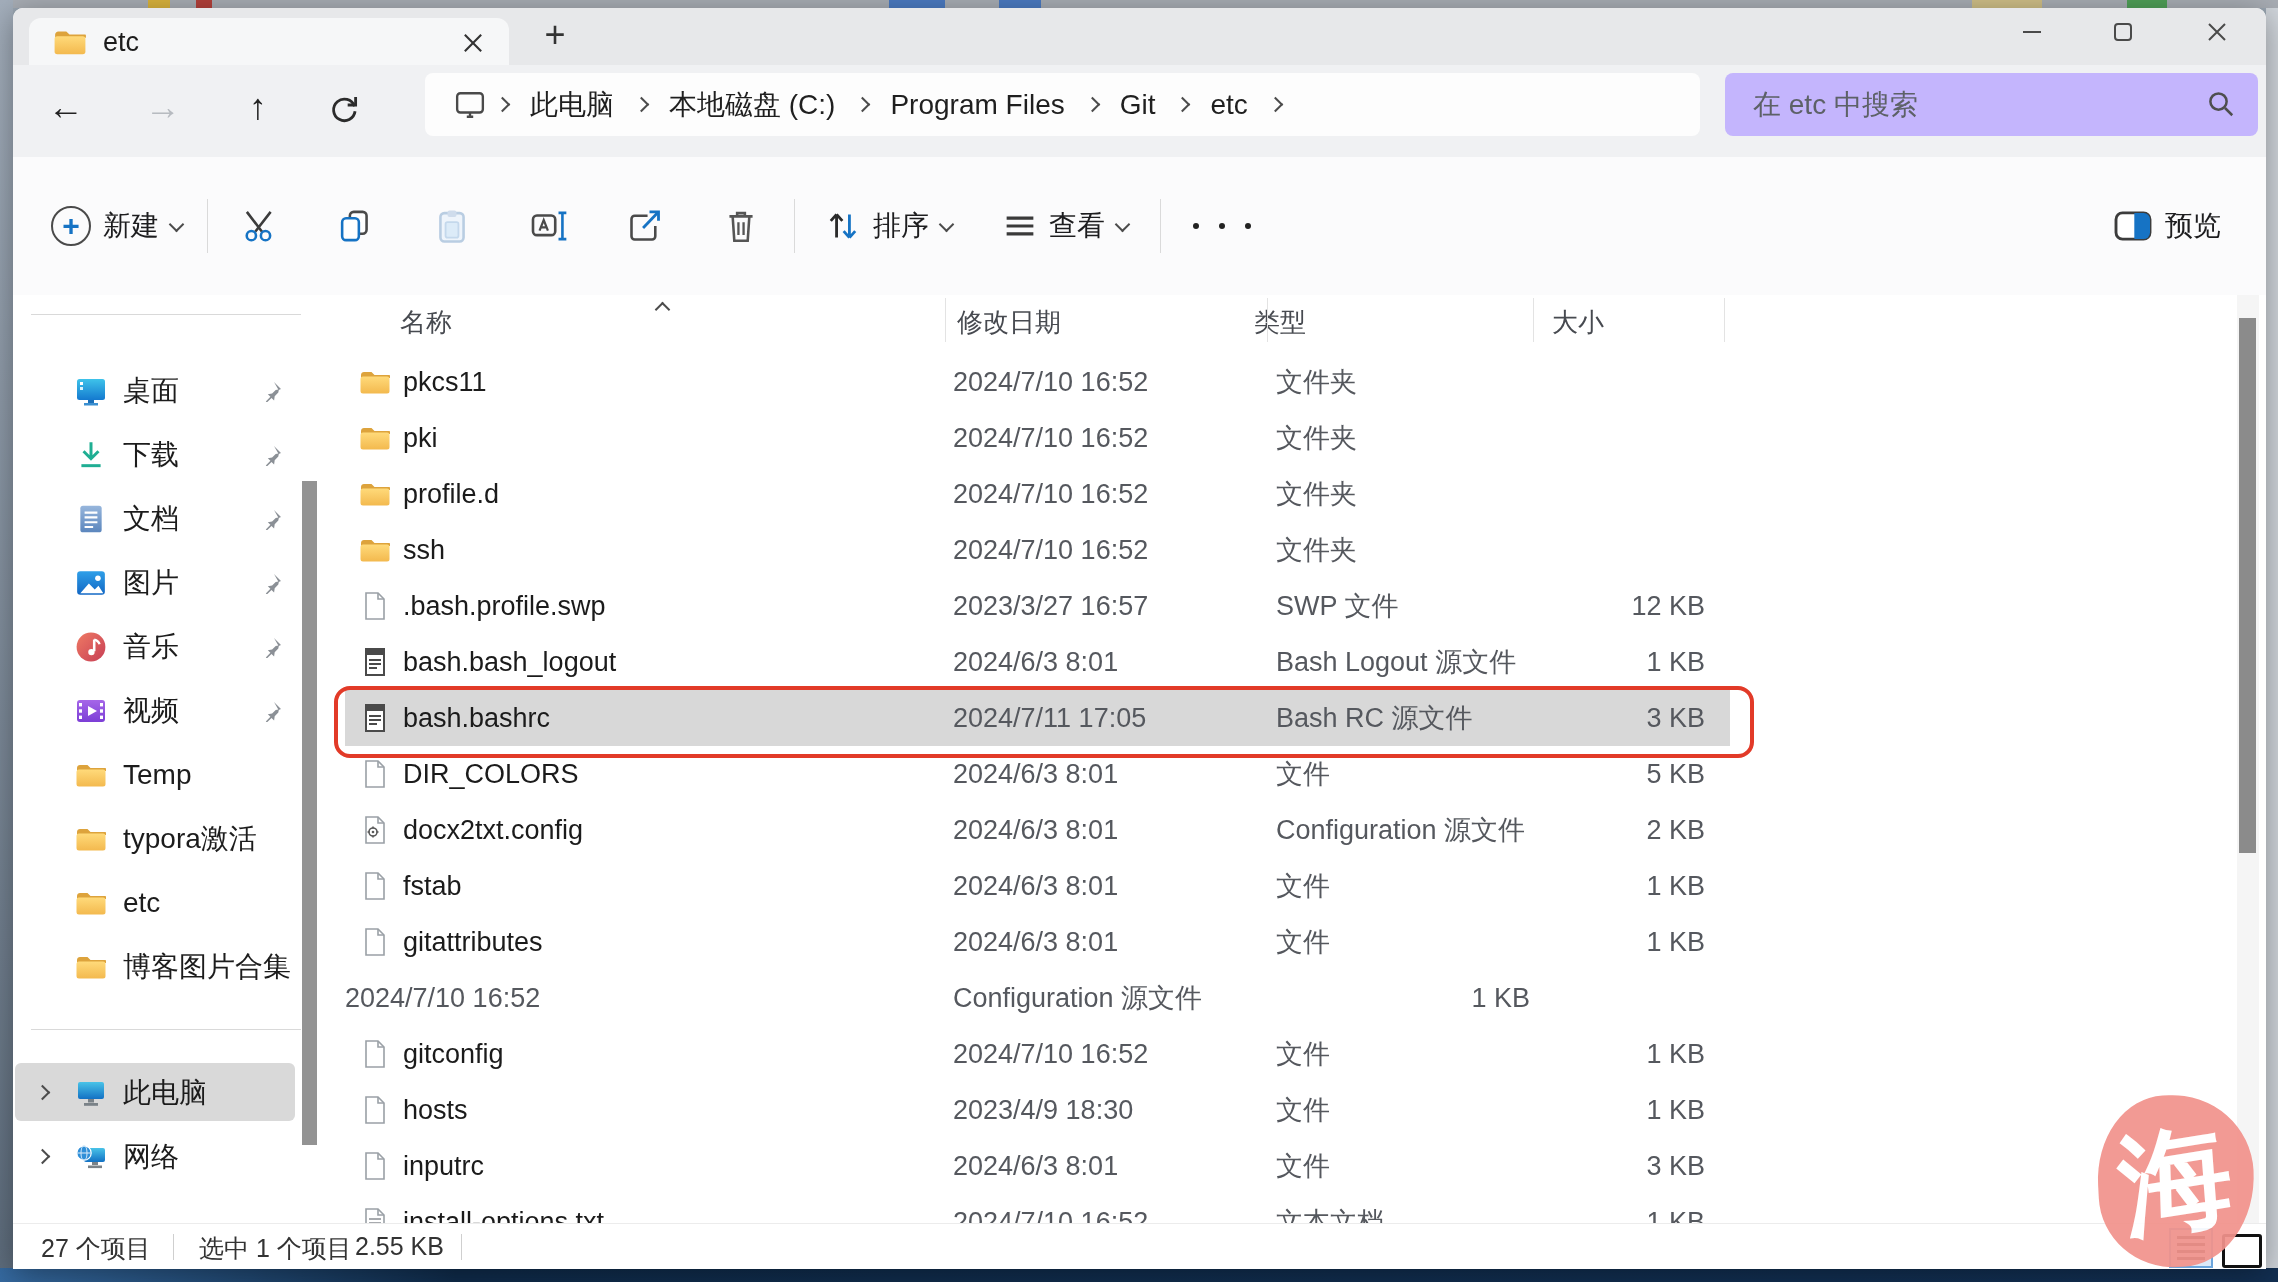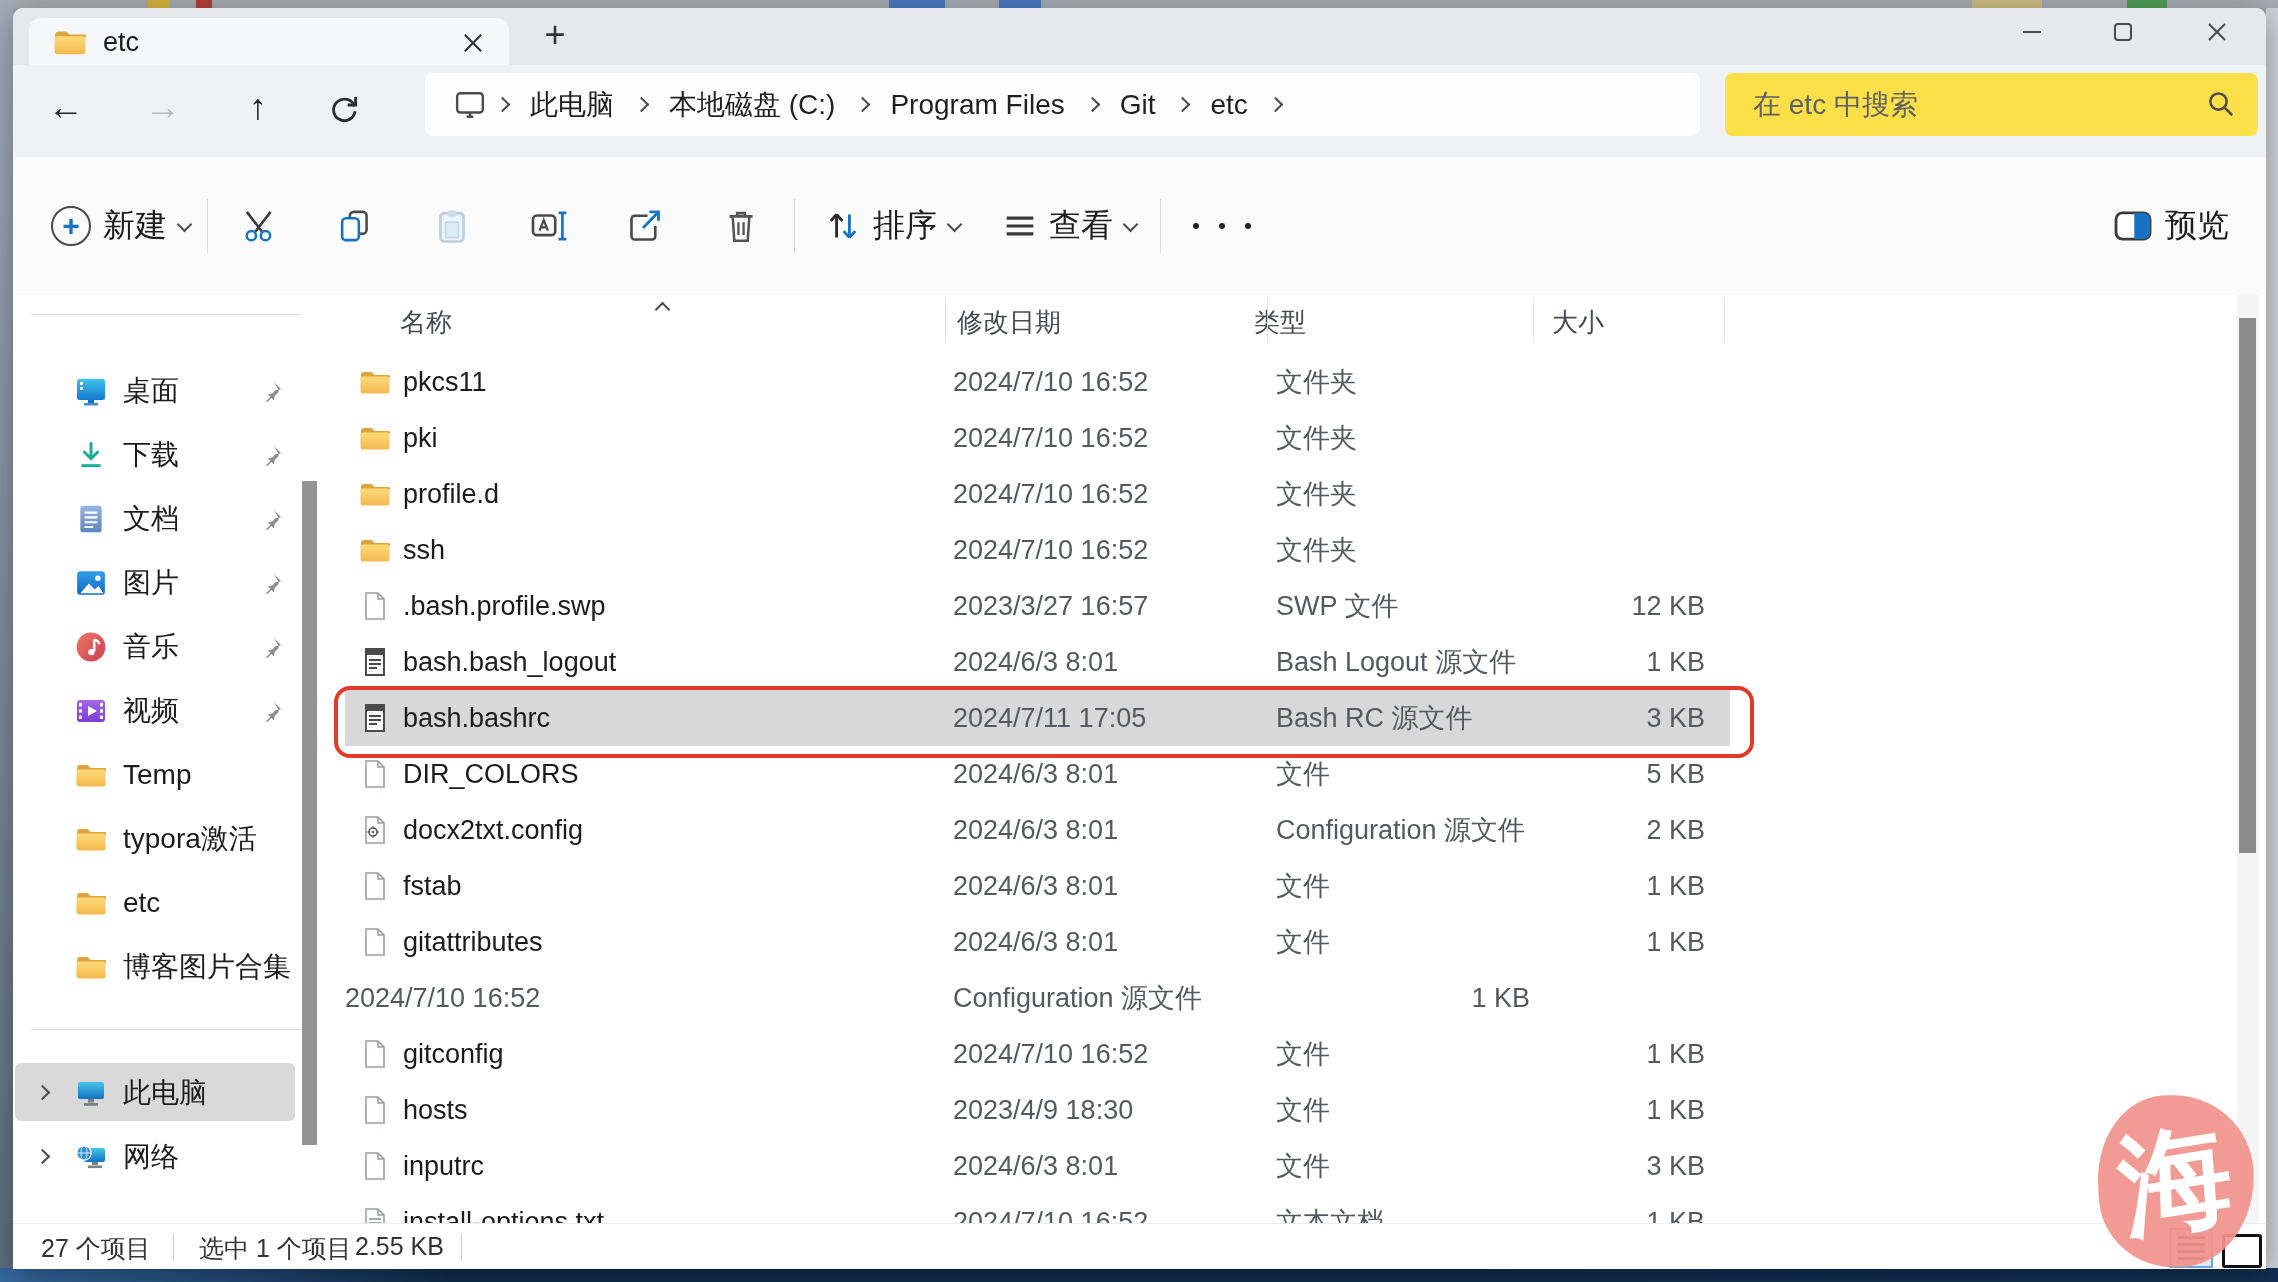--- a/index.html
+++ b/index.html
@@ -26,30 +26,30 @@
   .navbar{position:absolute;left:0;top:57px;width:100%;height:92px;background:#f0f1f3;}
   .navbtn{position:absolute;top:14px;width:56px;height:56px;text-align:center;line-height:56px;font-size:36px;color:#222;}
   .navbtn.dis{color:#b7bbc0;}
   .crumb{position:absolute;left:412px;top:8px;width:1275px;height:63px;background:#fdfdfd;border-radius:8px;
     display:flex;align-items:center;gap:0;padding:0;}
   .crumb .seg{font-size:28px;color:#1f1f1f;padding:0 12px;white-space:nowrap;}
   .chev{display:inline-block;width:9px;height:9px;border-right:2px solid #4c4c4c;border-top:2px solid #4c4c4c;transform:rotate(45deg);}
   .chev.dn{transform:rotate(135deg);margin-top:-4px;}
   .chev.up{transform:rotate(-45deg);}
   .crumb .chevwrap{padding:0 10px;display:flex;align-items:center;}
-  .search{position:absolute;left:1712px;top:8px;width:533px;height:63px;background:#fde047;border-radius:8px;}
+  .search{position:absolute;left:1712px;top:8px;width:533px;height:63px;background:#c4b5fd;border-radius:8px;}
   .search input{position:absolute;left:26px;top:10px;width:420px;height:42px;border:0;outline:0;background:transparent;
     font-size:28px;color:#333;font-family:"Liberation Sans",sans-serif;}
   .search input::placeholder{color:#5d6167;}
   .search .mag{position:absolute;right:22px;top:16px;width:30px;height:30px;}
   
   .toolbar{position:absolute;left:0;top:149px;width:100%;height:138px;background:#fbfbfc;border-bottom:1px solid #dcdcdd;border-radius:0;}
   .tbrow{position:absolute;left:0;top:40px;height:58px;width:100%;}
   .tbtn{position:absolute;top:0;height:58px;display:flex;align-items:center;gap:12px;}
-  .tbtn .lbl{font-size:32px;color:#1d1d1f;white-space:nowrap;}
+  .tbtn .lbl{font-size:28px;color:#1d1d1f;white-space:nowrap;}
   .tsep{position:absolute;top:2px;width:1px;height:54px;background:#dadada;}
   .dots span{display:inline-block;width:6px;height:6px;border-radius:50%;background:#222;margin:0 4px;}
   
   .sidebar{position:absolute;left:0;top:287px;width:307px;height:936px;background:#fff;overflow:hidden;}
   .side-div{position:absolute;left:18px;width:270px;height:1px;background:#d9d9d9;}
   .side-item{position:absolute;left:0;width:100%;height:52px;display:flex;align-items:center;padding-left:30px;}
   .side-item .sic{position:absolute;left:62px;width:32px;height:32px;}
   .side-item .slabel{position:absolute;left:110px;font-size:28px;color:#1c1c1c;white-space:nowrap;}
   .side-item .pin{position:absolute;left:248px;width:22px;height:22px;}
   .side-item .tchev{position:absolute;left:24px;}

